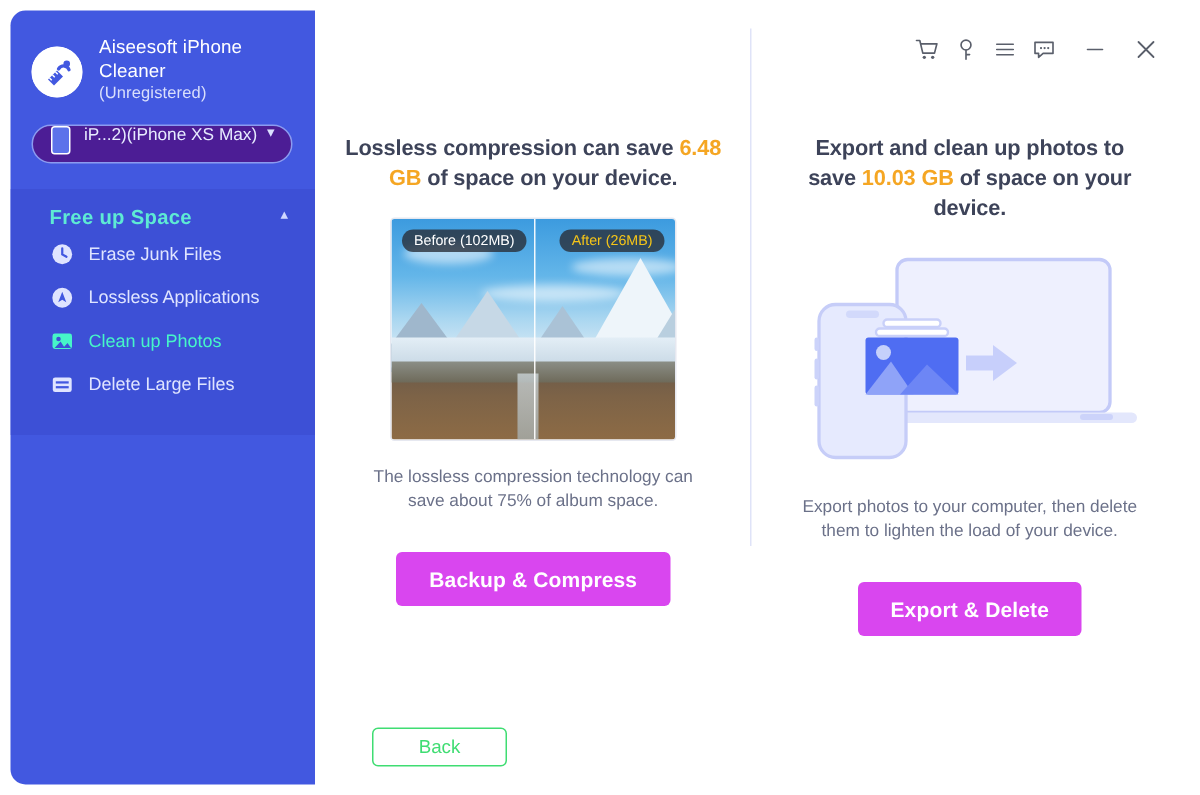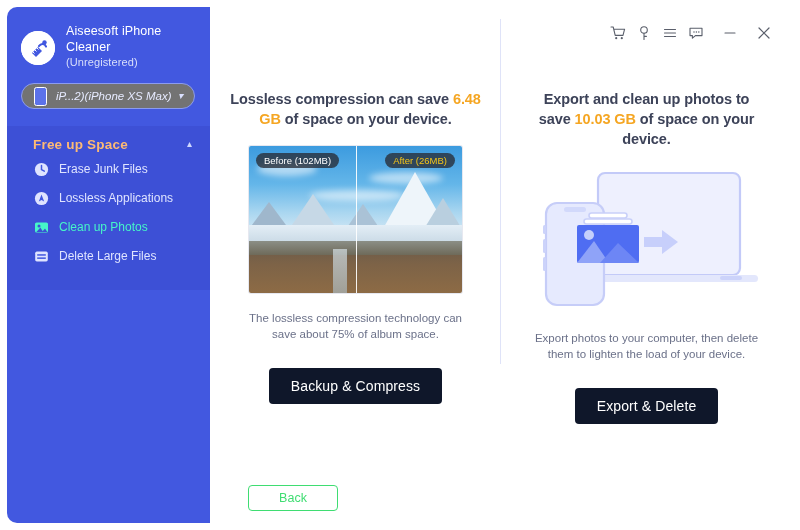--- a/index.html
+++ b/index.html
@@ -60,26 +60,25 @@
     color: #d9dffb;
     line-height: 15px;
   }
 
   .device-select {
     margin: 13px 0 0 14px;
     width: 174px;
     height: 26px;
     border: 1px solid #8b9bf0;
     border-radius: 13px;
-    background: #737373;
-    display: flex;
-    align-items: center;
+    background: #4c1d95;
+    display: flex;
+    align-items: flex-start;
     box-sizing: border-box;
     cursor: pointer;
-    font-style: italic;
   }
   .device-phone {
     width: 11px;
     height: 17px;
     border: 1.3px solid #ffffff;
     border-radius: 2.5px;
     margin-left: 12px;
     flex: 0 0 auto;
     background: #5c72ea;
   }
@@ -103,21 +102,21 @@
     padding: 0 0 12px 0;
   }
   .nav-group-head {
     display: flex;
     align-items: center;
     height: 36px;
     padding: 0 0 0 26px;
     cursor: pointer;
   }
   .nav-group-title {
-    color: #fdba74;
+    color: #5eead4;
     font-size: 13.5px;
     font-weight: bold;
     letter-spacing: .2px;
     flex: 1 1 auto;
   }
   .nav-group-caret {
     margin-right: 18px;
     color: #cfd7ff;
     font-size: 10px;
     line-height: 1;
@@ -217,21 +216,21 @@
     width: 252px;
     letter-spacing: -.1px;
   }
   .headline .hl {
     color: #f5a623;
   }
   .panel-r .headline { width: 238px; }
 
   .beforeafter {
     margin-top: 17px;
-    width: 213px;
+    width: 189px;
     height: 147px;
     border-radius: 2px;
     position: relative;
     overflow: hidden;
     box-shadow: 0 0 0 1px #e6e8f0;
   }
   .ba-sky {
     position: absolute; left: 0; top: 0; width: 100%; height: 58%;
     background: linear-gradient(to bottom, #3c9bdf 0%, #64b6e9 45%, #a9d6f0 78%, #cfe6f4 100%);
   }
@@ -292,25 +291,25 @@
     line-height: 16px;
     width: 225px;
   }
   .panel-r .caption { width: 240px; }
 
   .cta {
     margin-top: 26px;
     height: 36px;
     border: none;
     border-radius: 4px;
-    background: #0f172a;
+    background: #d946ef;
     color: #ffffff;
     font-family: "Liberation Sans", sans-serif;
     font-size: 14px;
-    font-weight: normal;
+    font-weight: bold;
     padding: 0 22px;
     cursor: pointer;
     letter-spacing: .1px;
   }
 
   #backbar {
     position: absolute;
     left: 38px;
     top: 478px;
   }

